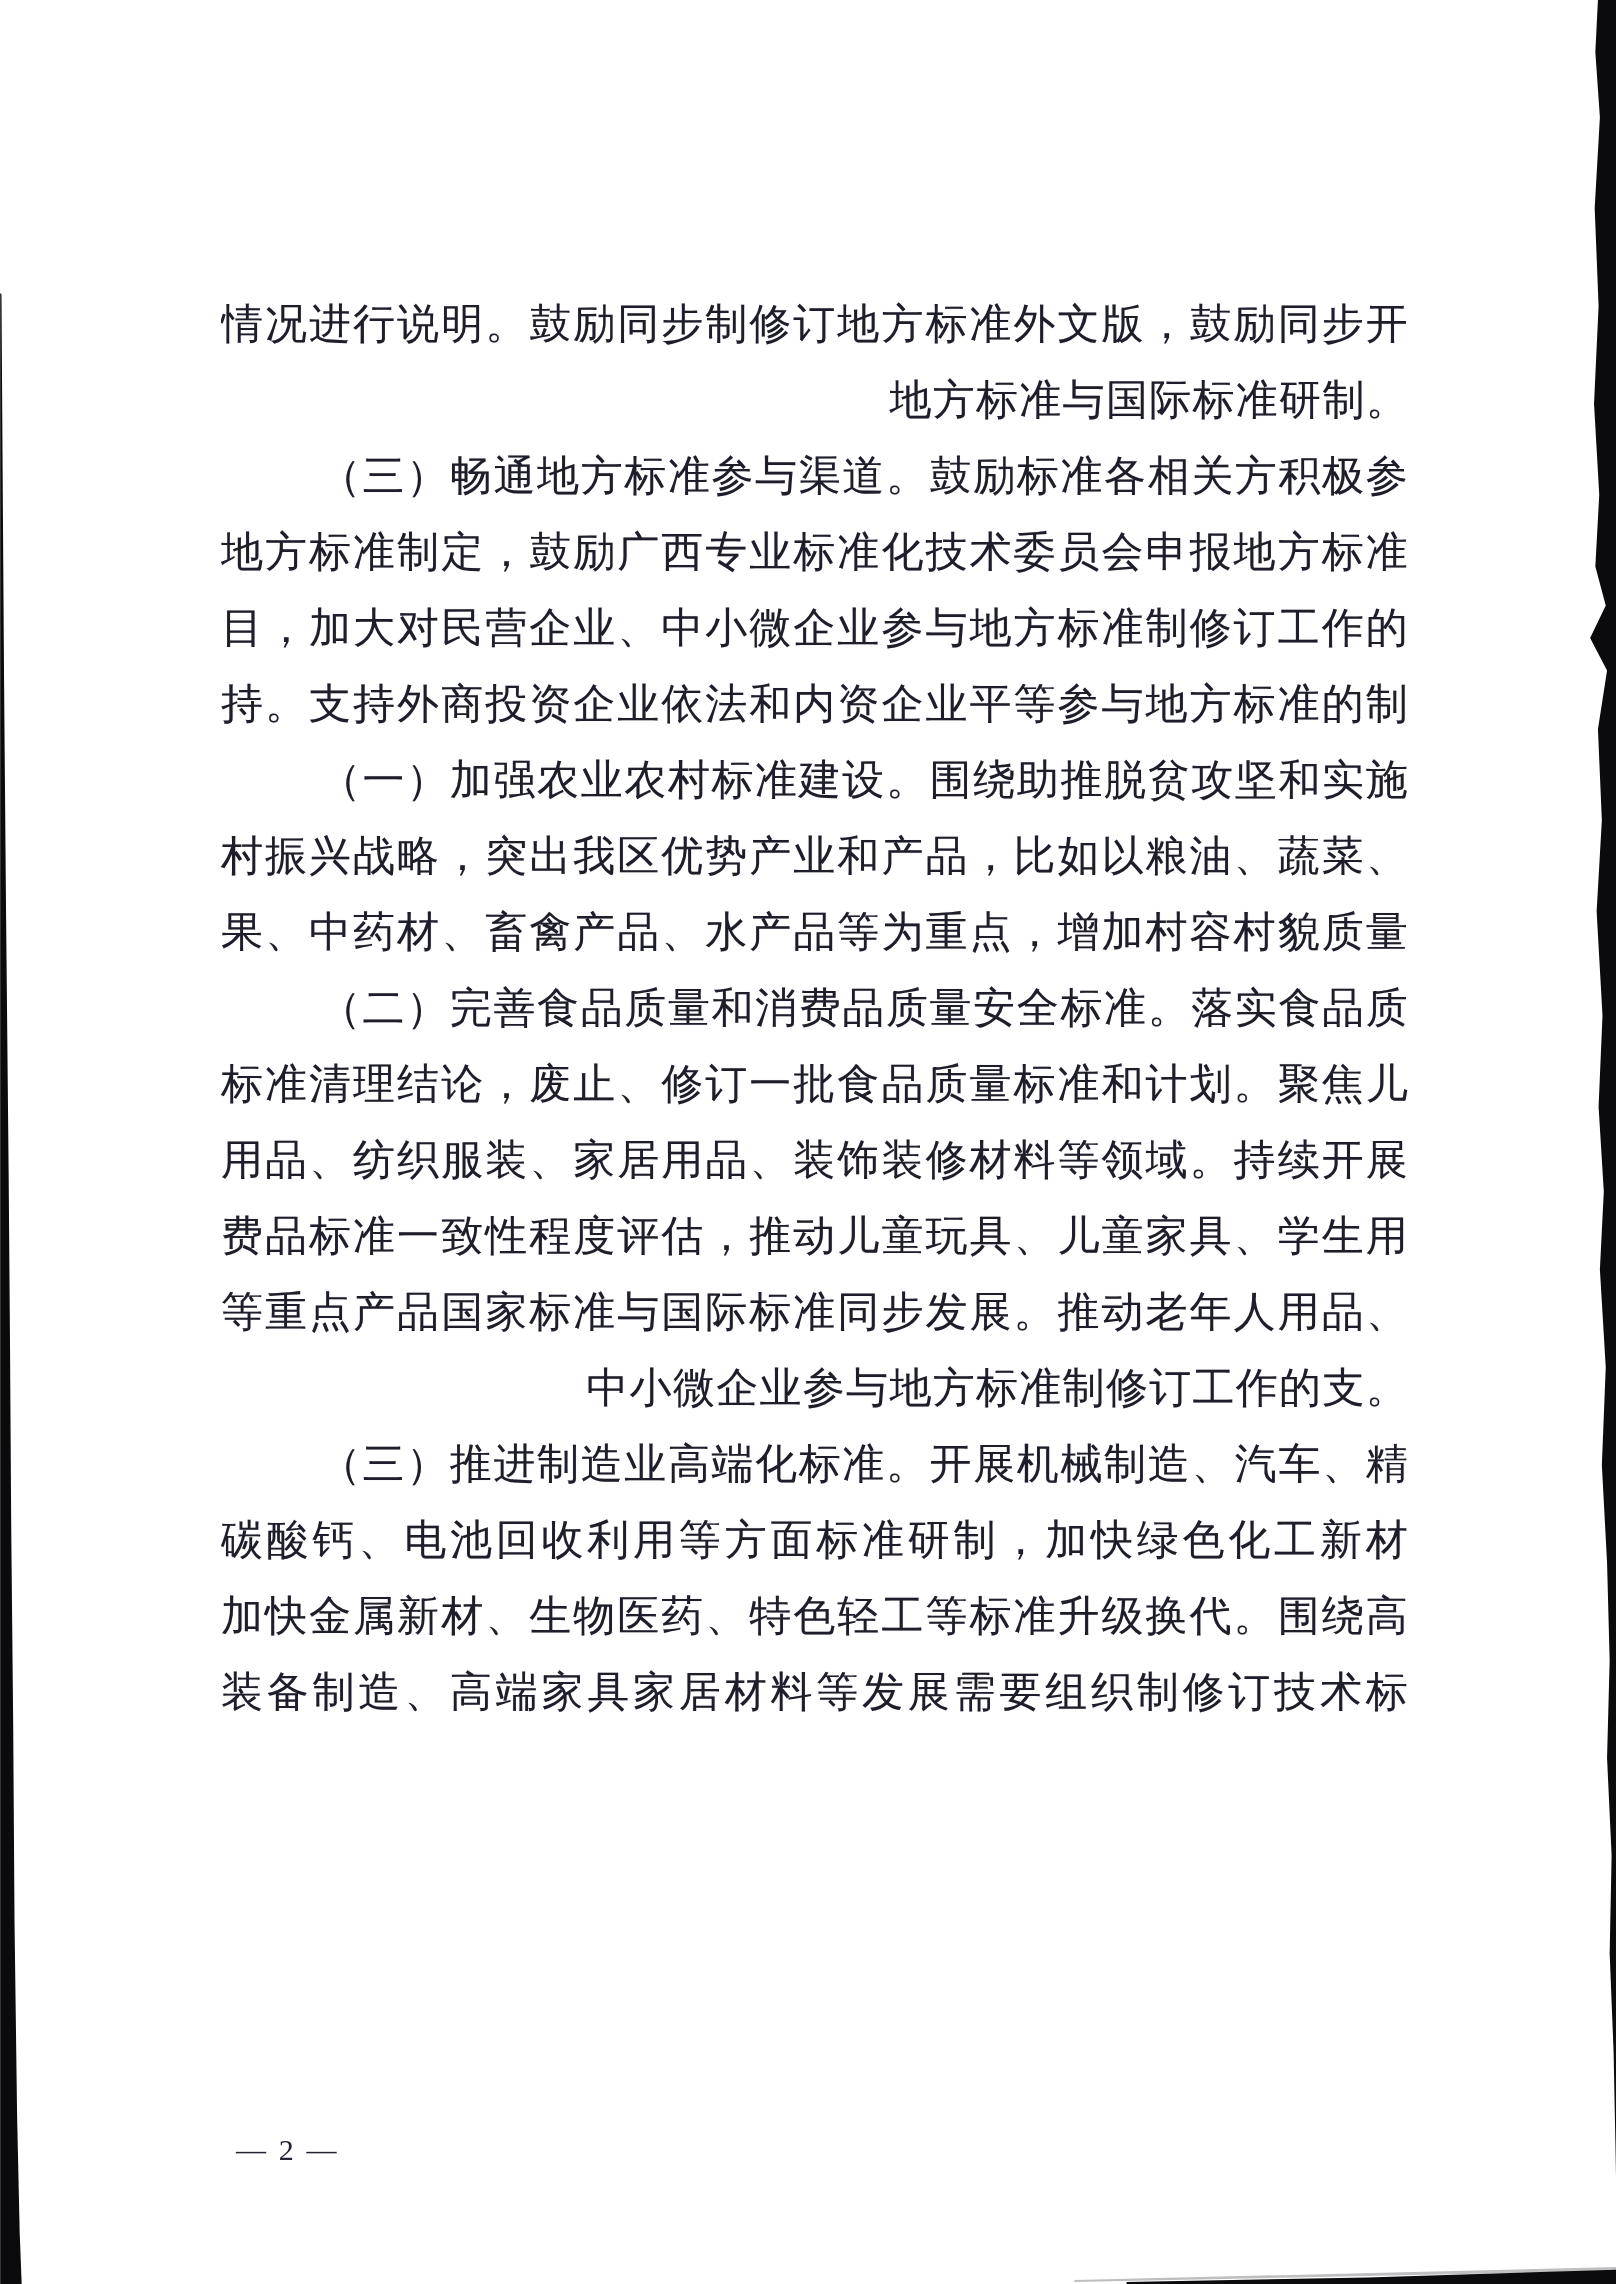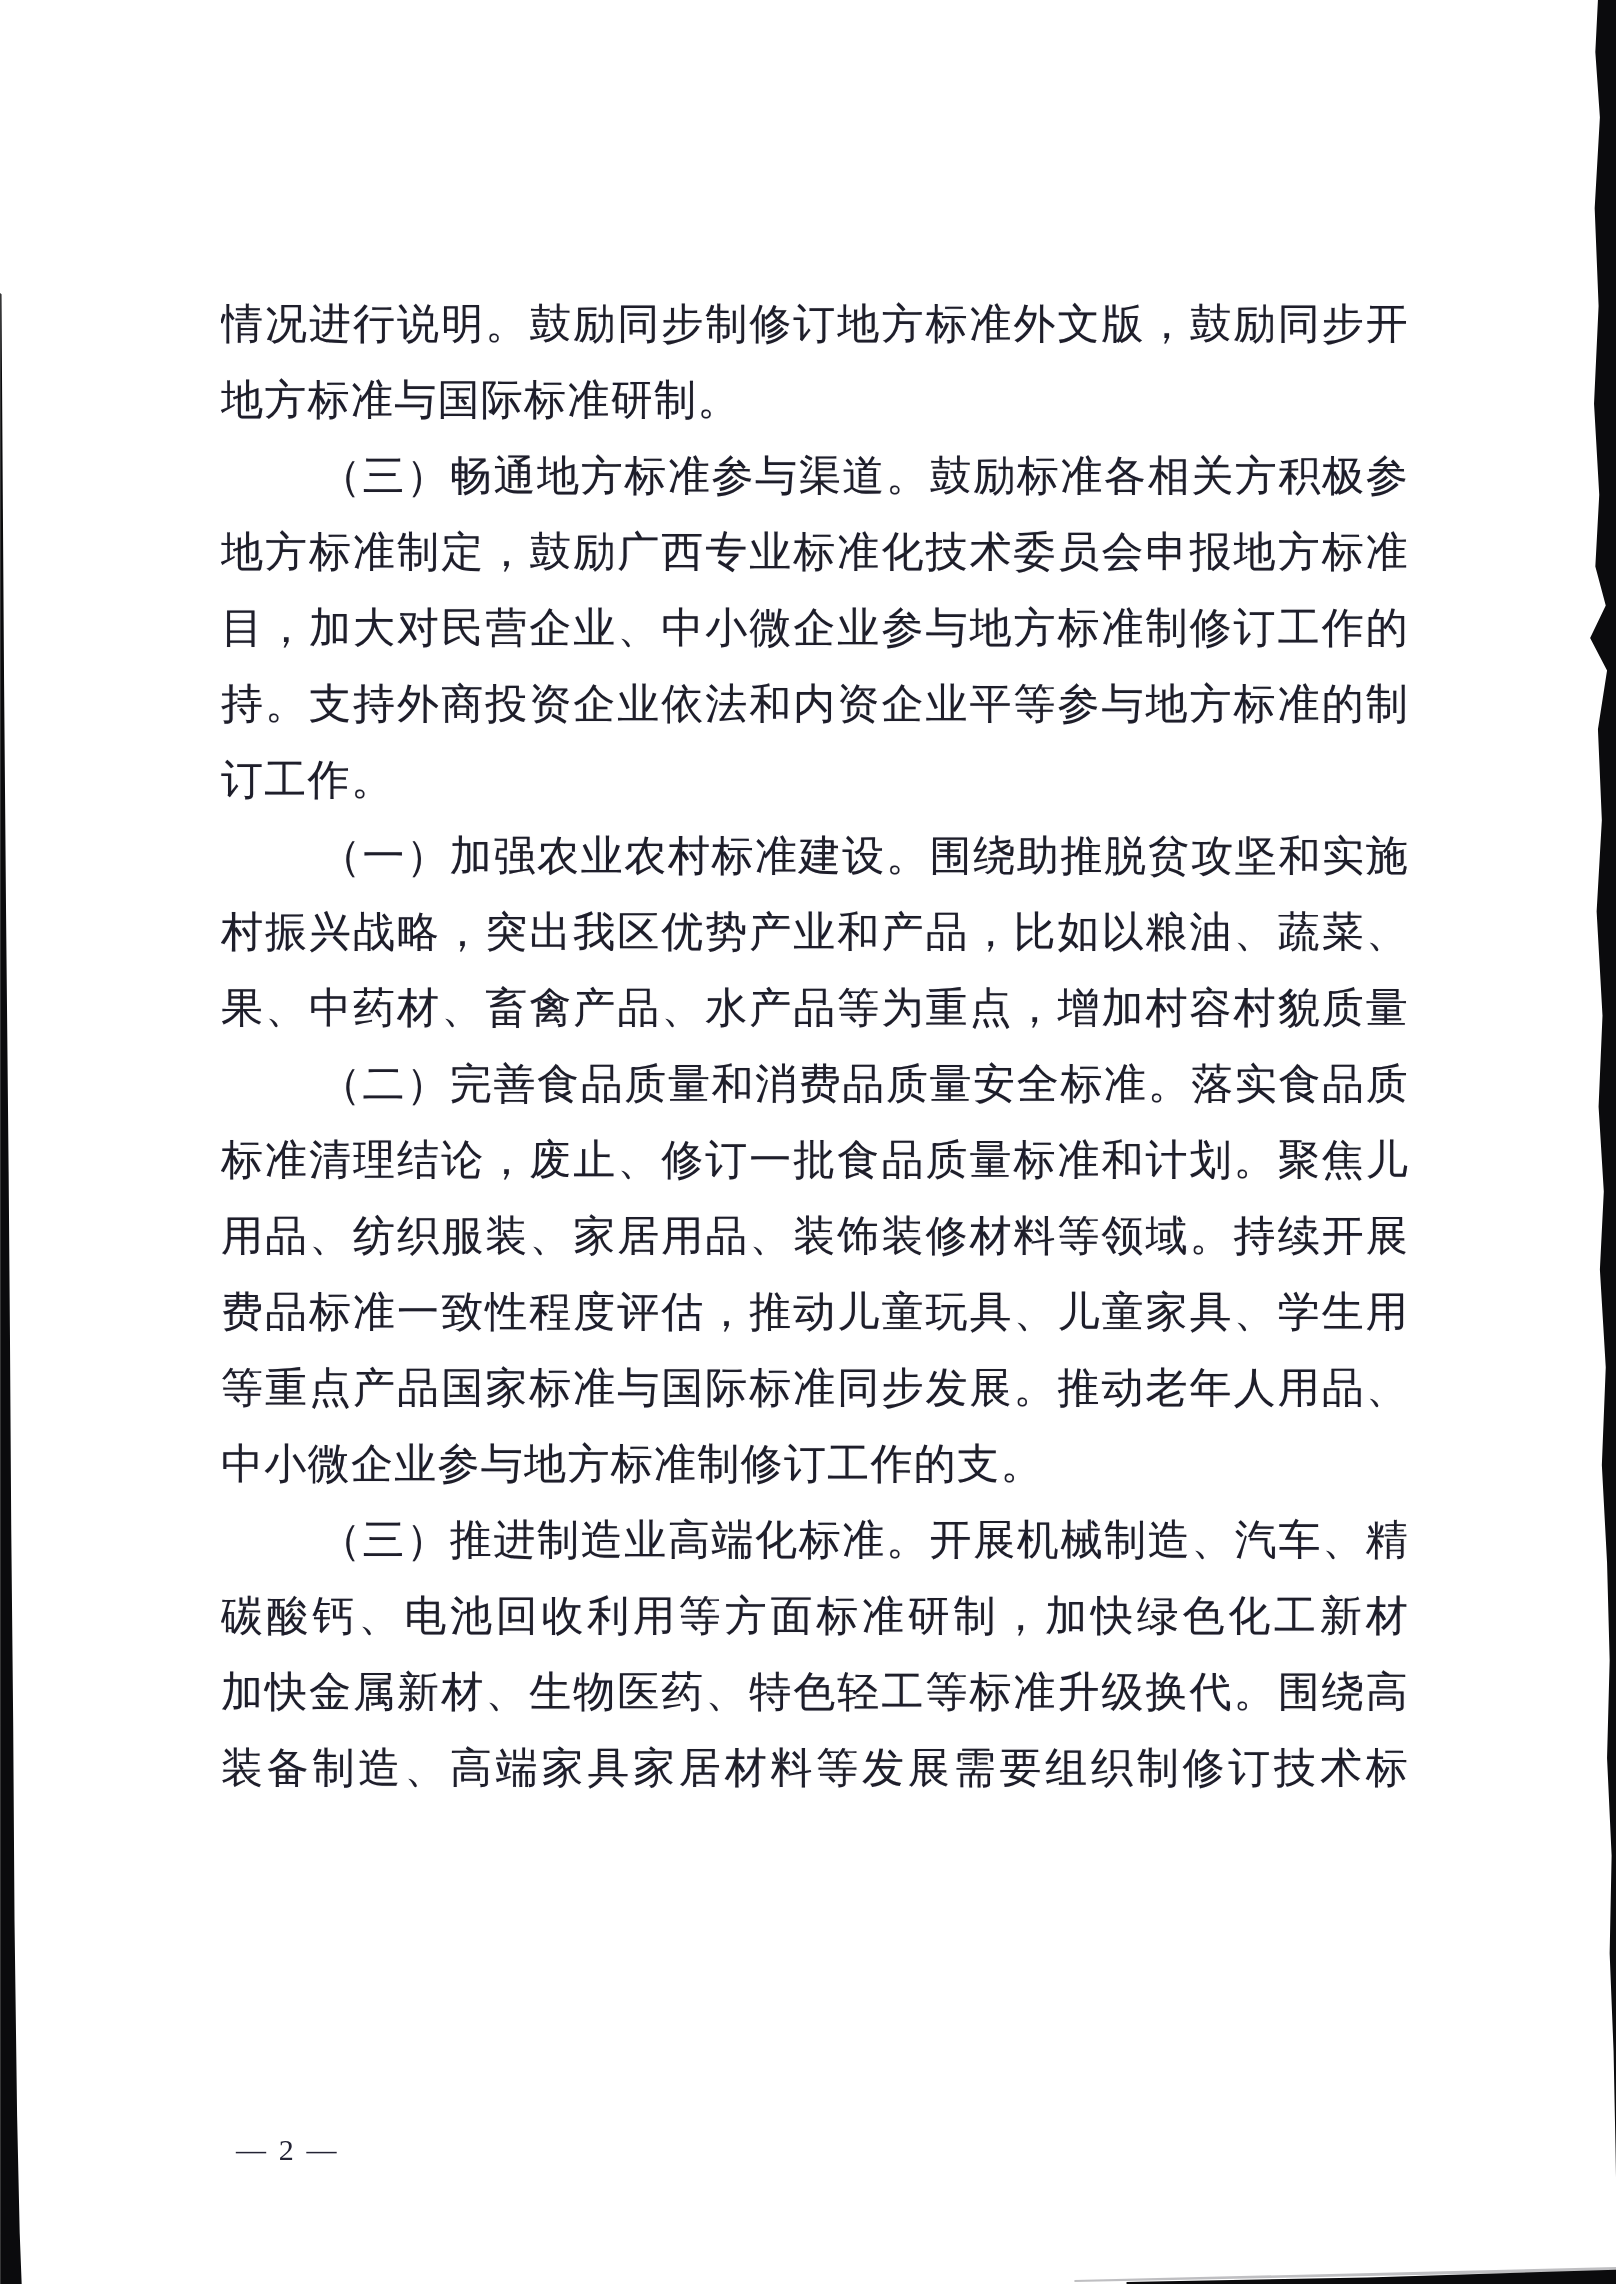--- a/index.html
+++ b/index.html
@@ -17,21 +17,21 @@
     width:1188px;
     color:var(--ink,#1e1e2a);
     text-shadow:0 0 0.7px rgba(30,30,60,.35);
   }
   .line{
     height:76px;
     line-height:76px;
     font-size:42px;
     letter-spacing:1.3px;
     white-space:nowrap;
-    text-align:left;
+    text-align:right;
   }
   .line.just{
     white-space:normal;
     text-align:justify;
     text-align-last:justify;
     overflow:hidden;
     height:76px;
   }
   .line.ind{text-indent:98px;}
   .line.heading{
@@ -65,21 +65,20 @@
     <polygon points="1730,3505 2100,3498 2483,3486 2483,3508 1730,3508" fill="#0b0b0d"></polygon>
   </svg>
 
   <div class="text-block">
       <div class="line just">情况进行说明。鼓励同步制修订地方标准外文版，鼓励同步开展</div>
       <div class="line">地方标准与国际标准研制。</div>
       <div class="line ind just">（三）畅通地方标准参与渠道。鼓励标准各相关方积极参与</div>
       <div class="line just">地方标准制定，鼓励广西专业标准化技术委员会申报地方标准项</div>
       <div class="line just">目，加大对民营企业、中小微企业参与地方标准制修订工作的支</div>
       <div class="line just">持。支持外商投资企业依法和内资企业平等参与地方标准的制修</div>
-      <div class="line">订工作。</div>
       <div class="line ind just">（一）加强农业农村标准建设。围绕助推脱贫攻坚和实施乡</div>
       <div class="line just">村振兴战略，突出我区优势产业和产品，比如以粮油、蔬菜、水</div>
       <div class="line just">果、中药材、畜禽产品、水产品等为重点，增加村容村貌质量提</div>
       <div class="line ind just">（二）完善食品质量和消费品质量安全标准。落实食品质量</div>
       <div class="line just">标准清理结论，废止、修订一批食品质量标准和计划。聚焦儿童</div>
       <div class="line just">用品、纺织服装、家居用品、装饰装修材料等领域。持续开展消</div>
       <div class="line just">费品标准一致性程度评估，推动儿童玩具、儿童家具、学生用品</div>
       <div class="line just">等重点产品国家标准与国际标准同步发展。推动老年人用品、残</div>
       <div class="line">中小微企业参与地方标准制修订工作的支。</div>
       <div class="line ind just">（三）推进制造业高端化标准。开展机械制造、汽车、精品</div>

